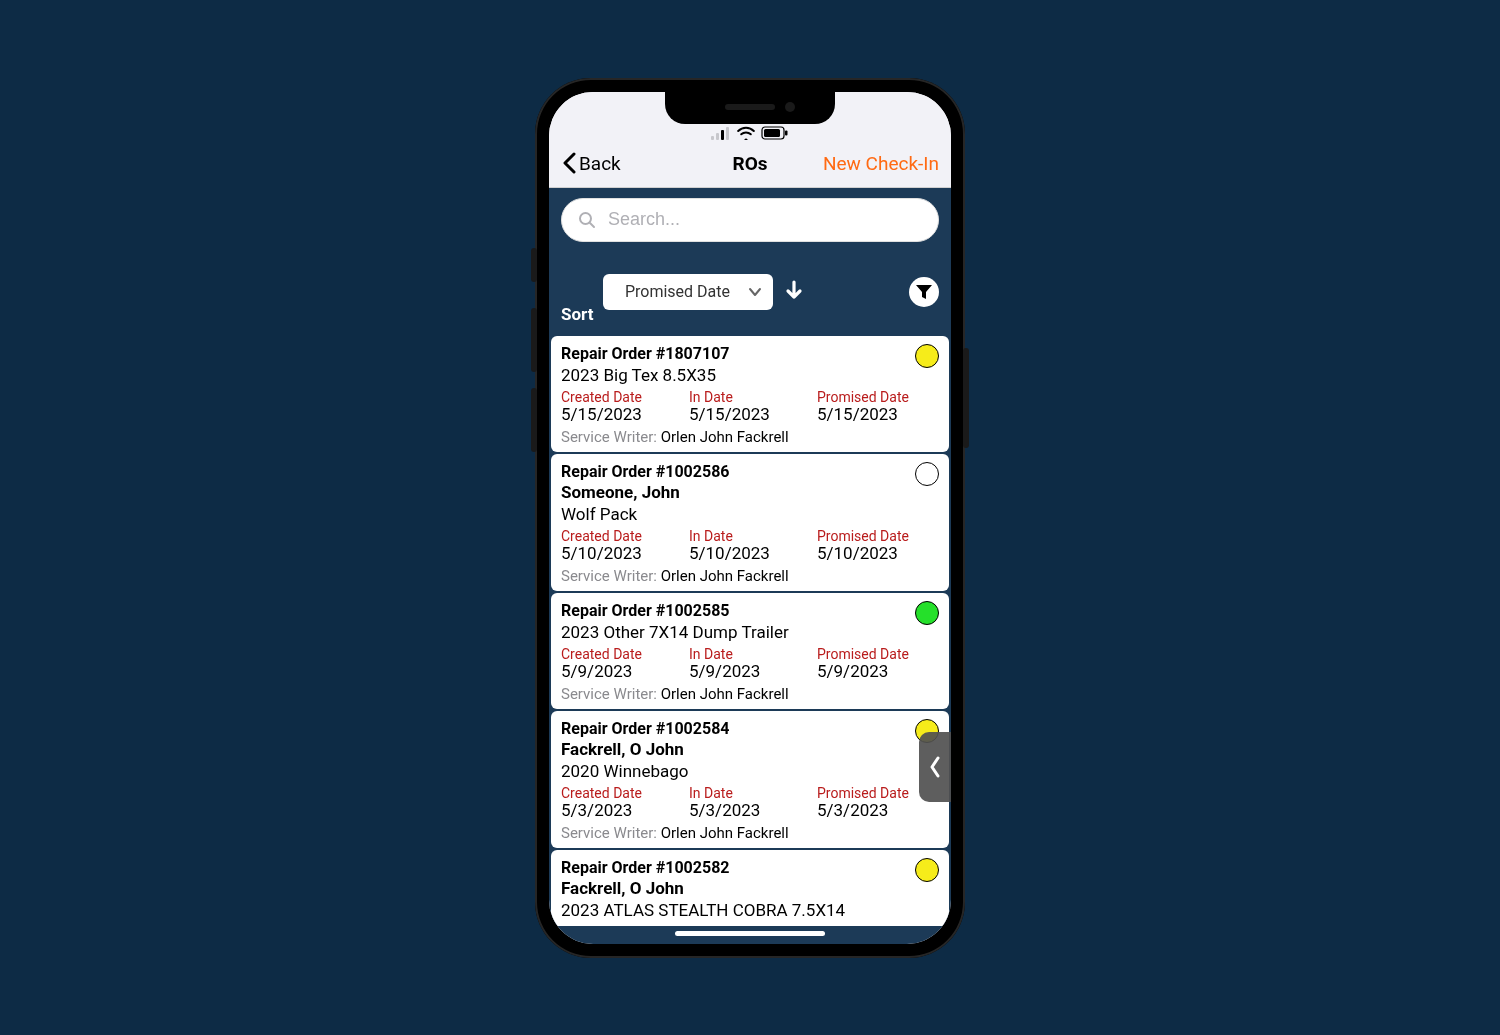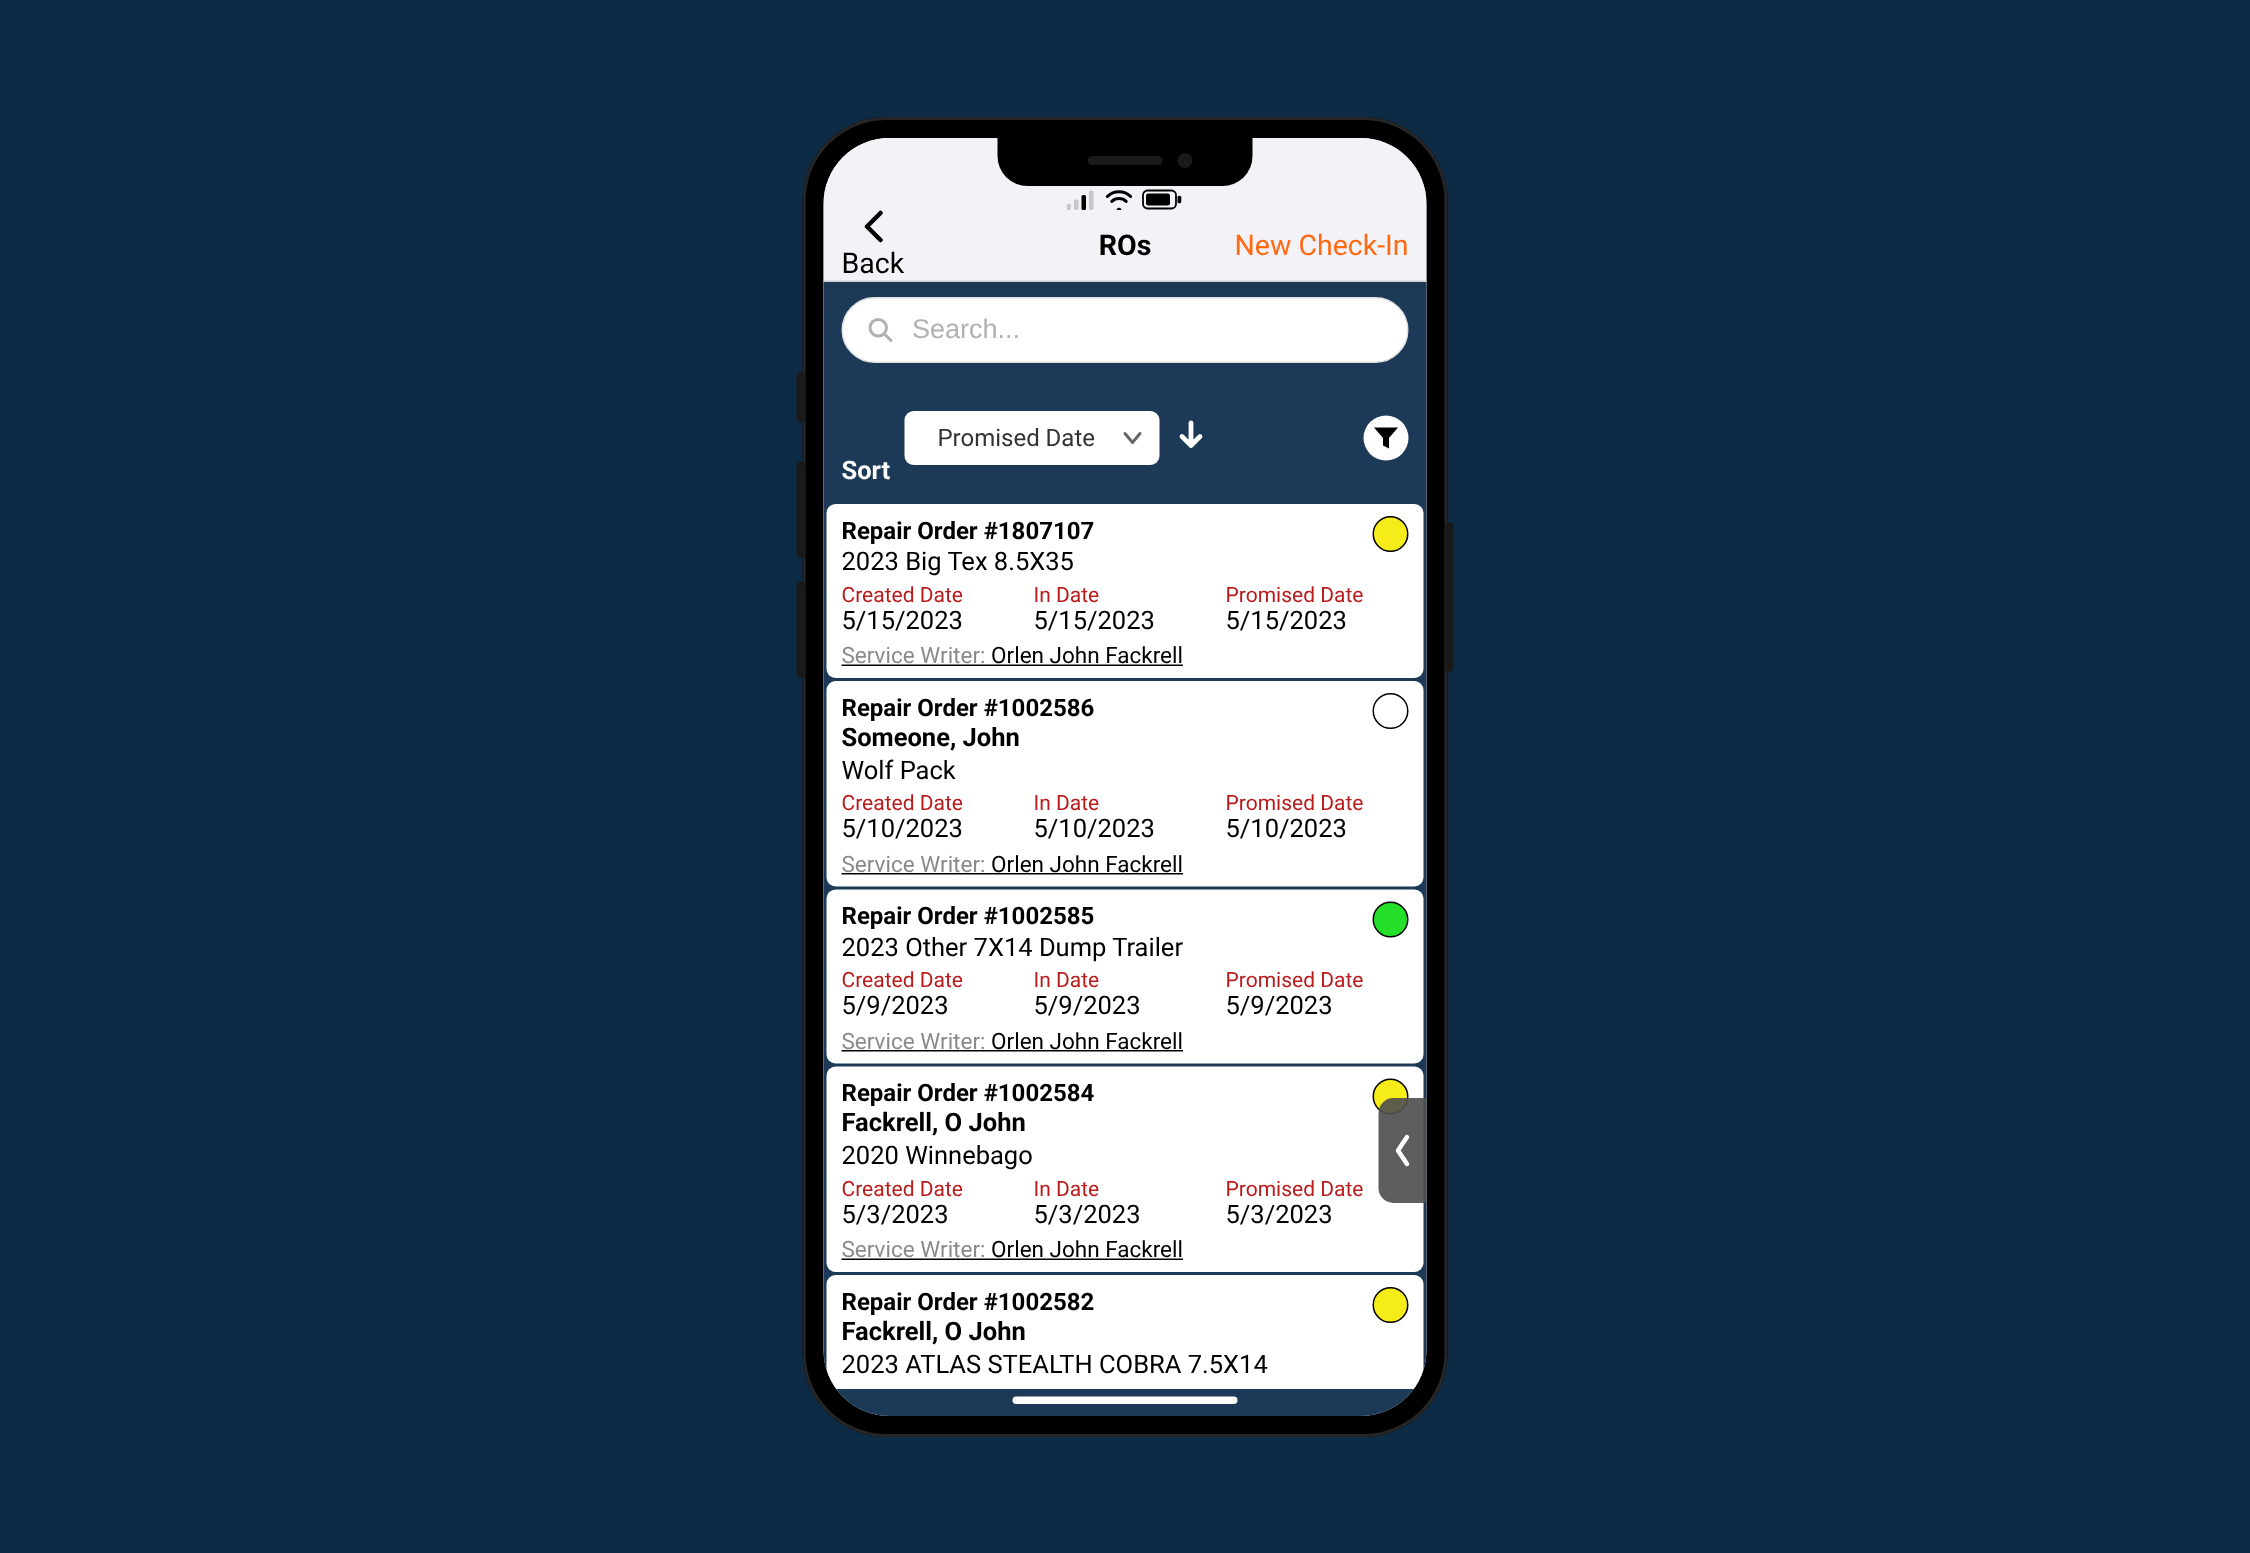--- a/index.html
+++ b/index.html
@@ -99,21 +99,20 @@
     padding: 0 12px;
     position: relative;
   }
   .nav-back {
     display: flex;
     align-items: center;
     color: #000;
     font-size: 19px;
     gap: 2px;
     cursor: pointer;
-    flex-direction: column;
   }
   .nav-title {
     position: absolute;
     left: 50%;
     transform: translateX(-50%);
     font-weight: 700;
     font-size: 19px;
     color: #000;
   }
   .nav-action {
@@ -223,21 +222,21 @@
   .ro-customer { font-weight: 700; font-size: 17px; color:#000; margin-top: 1px; }
   .ro-unit { font-size: 17px; color:#000; margin-top: 2px; }
   .date-row {
     display: flex;
     margin-top: 4px;
     gap: 6px;
   }
   .date-col { flex: 1; }
   .date-label { font-size: 14px; color: #b91c1c; }
   .date-value { font-size: 17px; color: #000; margin-top: -1px;}
-  .sw-row { margin-top: 4px; font-size: 15px; text-decoration: underline; }
+  .sw-row { margin-top: 4px; font-size: 15px; }
   .sw-label { color: #8a8a8e; }
   .sw-value { color: #000; }
 
   .home-indicator {
     position: absolute;
     bottom: 8px;
     left: 50%;
     transform: translateX(-50%);
     width: 150px;
     height: 5px;

